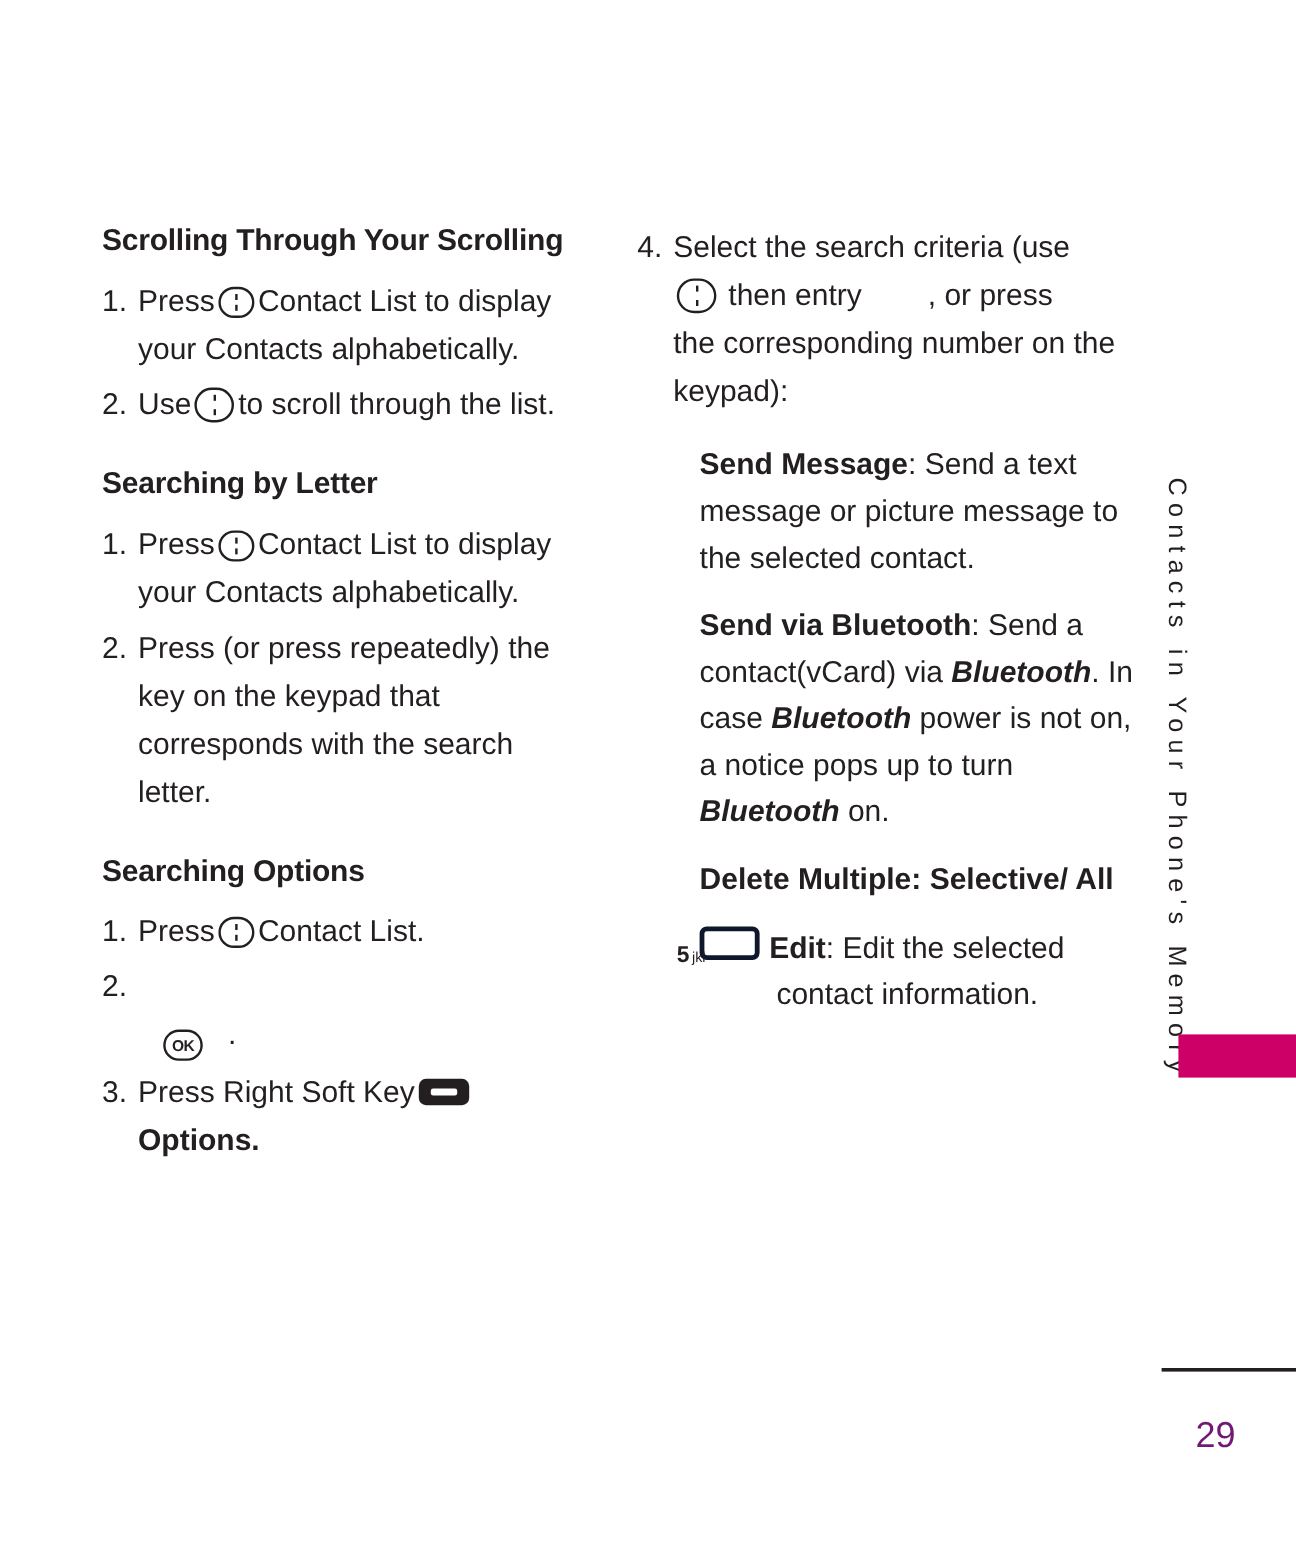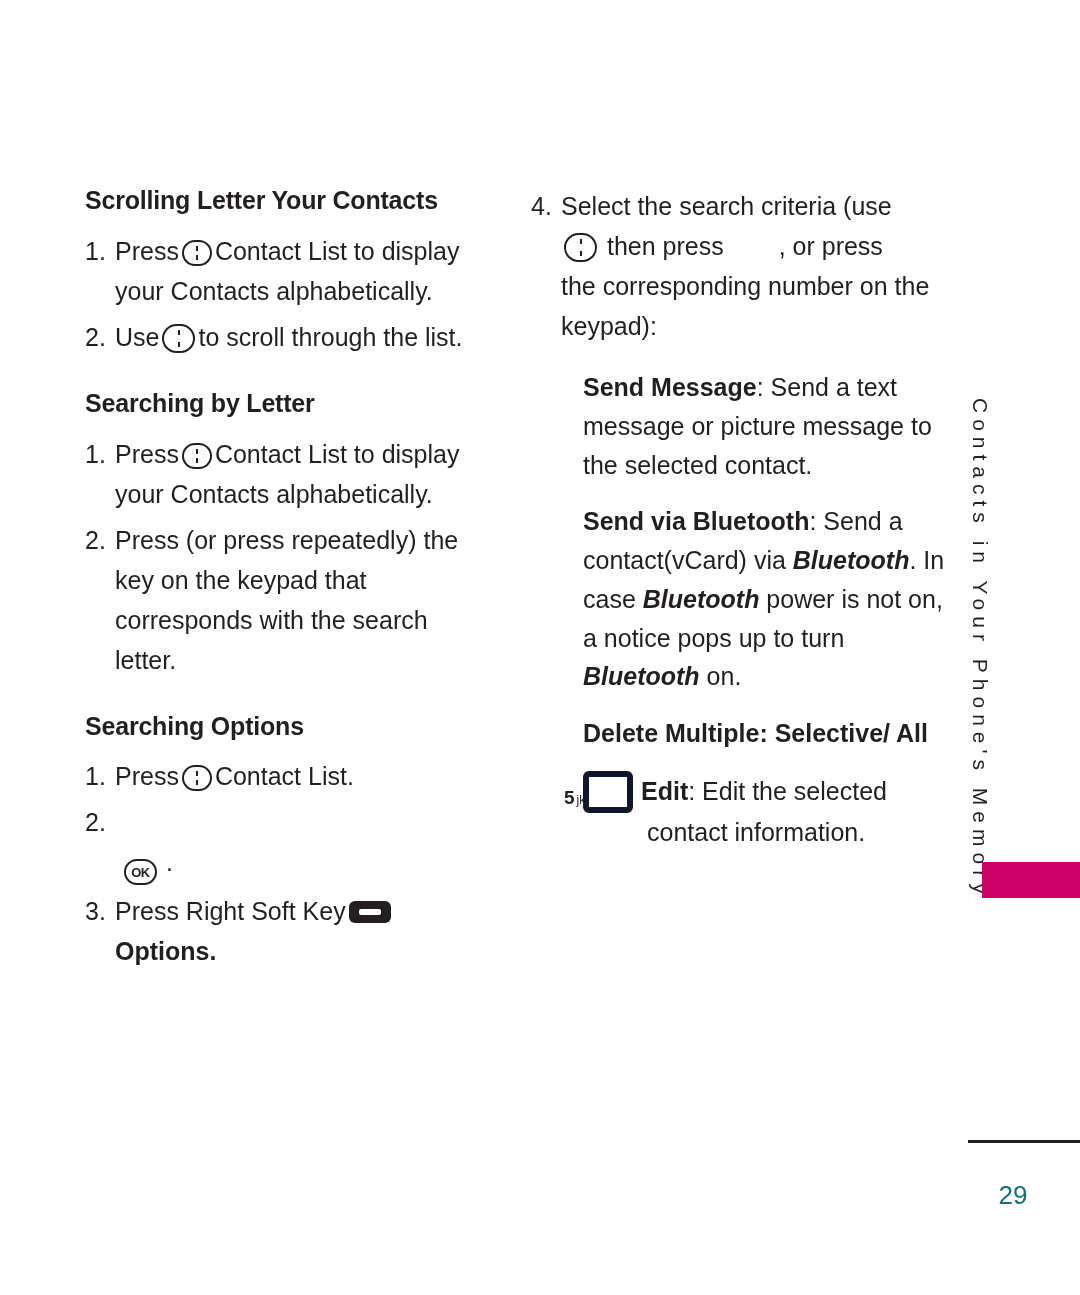--- a/index.html
+++ b/index.html
@@ -104,21 +104,21 @@
   }
 
   .key-ok {
     display: inline-block;
     width: 33px;
     height: 26px;
     border-radius: 14px;
     border: 2px solid #231f20;
     position: relative;
     vertical-align: -6px;
-    margin: 0 9px;
+    margin: 0 21px;
     box-sizing: border-box;
     font-size: 13px;
     font-weight: bold;
     text-align: center;
     line-height: 23px;
     letter-spacing: -0.5px;
   }
 
   .key-soft {
     display: inline-block;
@@ -139,23 +139,23 @@
     width: 22px;
     height: 6px;
     background: #ffffff;
     border-radius: 2px;
   }
 
   
   .key-num {
     display: inline-block;
     min-width: 50px;
-    height: 42px;
+    height: 28px;
     border-radius: 6px;
-    border: 6px solid #0f172a;
+    border: 4px solid #0f172a;
     box-sizing: border-box;
     vertical-align: -5px;
     margin-right: 8px;
     padding: 0 5px;
     text-align: center;
     white-space: nowrap;
   }
   .key-num .d {
     font-size: 19px;
     font-weight: bold;
@@ -215,32 +215,32 @@
     width: 112px;
     height: 3px;
     background: #231f20;
   }
   .page-num {
     position: absolute;
     left: 968px;
     top: 1180px;
     width: 90px;
     text-align: center;
-    font-size: 26px;
-    color: #0f766e;
+    font-size: 30px;
+    color: #701a75;
   }
 </style>
 </head>
 <body>
 
 <div class="page">
 
   <div class="col-left">
 
-    <h2 class="heading">Scrolling Letter Your Contacts</h2>
+    <h2 class="heading">Scrolling Through Your Scrolling</h2>
 
     <div class="step">
       <span class="num">1.</span>
       <span class="txt"><span>Press</span><span class="key-nav"></span><span>Contact List to display your Contacts alphabetically.</span></span>
     </div>
 
     <div class="step">
       <span class="num">2.</span>
       <span class="txt"><span>Use</span><span class="key-nav big"></span><span>to scroll through the list.</span></span>
     </div>
@@ -274,21 +274,21 @@
       <span class="txt"><span>Press Right Soft Key</span><span class="key-soft"></span><br><span class="b">Options.</span></span>
     </div>
 
   </div>
 
   <div class="col-right">
 
     <div class="step">
       <span class="num">4.</span>
       <span class="txt"><span>Select the search criteria (use</span><br><span class="key-nav big"></span>
-        <span>then press</span>
+        <span>then entry</span>
         <span class="key-soft" style="background:#ffffff;"></span><span>, or press</span><br><span>the corresponding number on the keypad):</span></span>
     </div>
 
     <div class="right-list">
 
       <div class="opt-block noindent">
         <span class="b">Send Message</span><span>: Send a text message or picture message to the selected contact.</span>
       </div>
 
       <div class="opt-block noindent">

